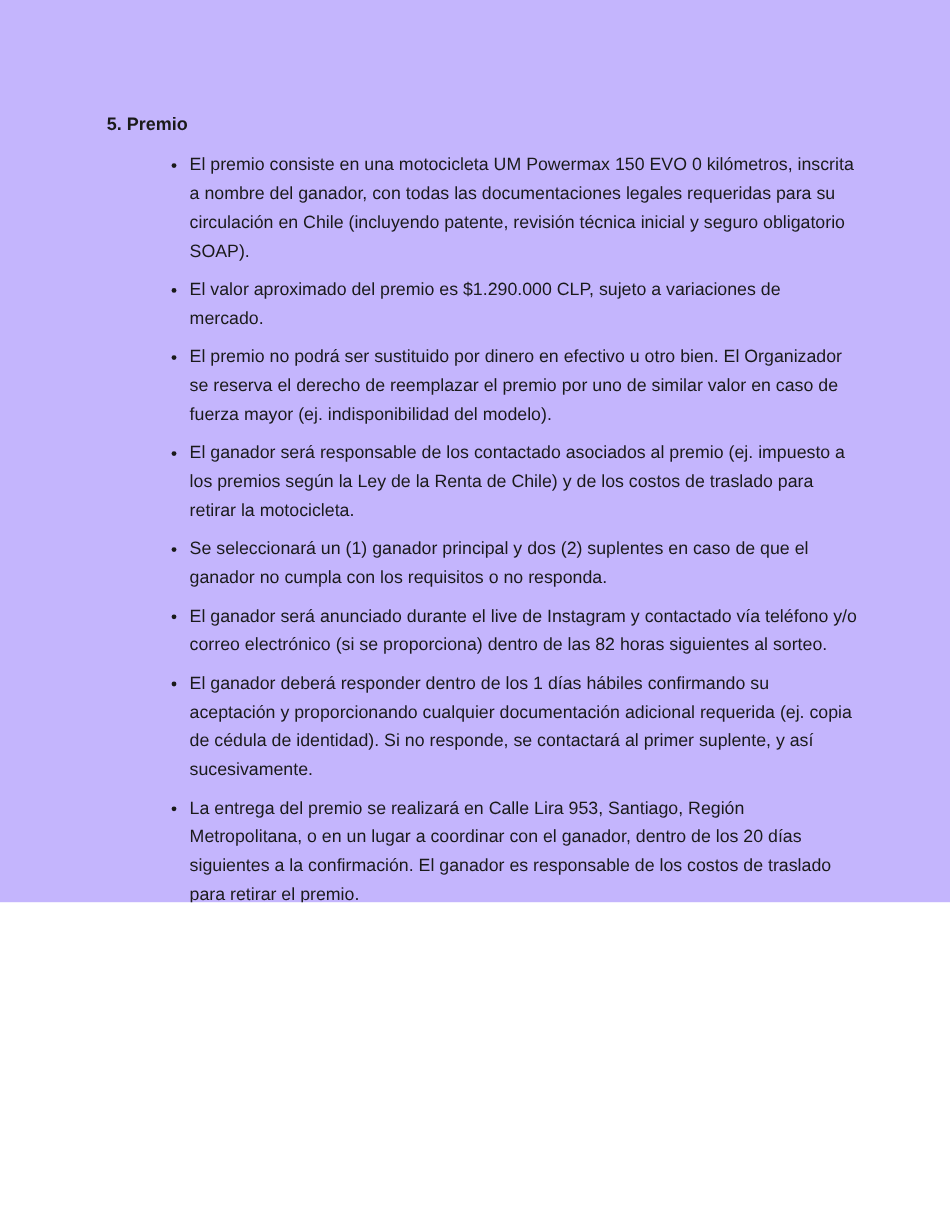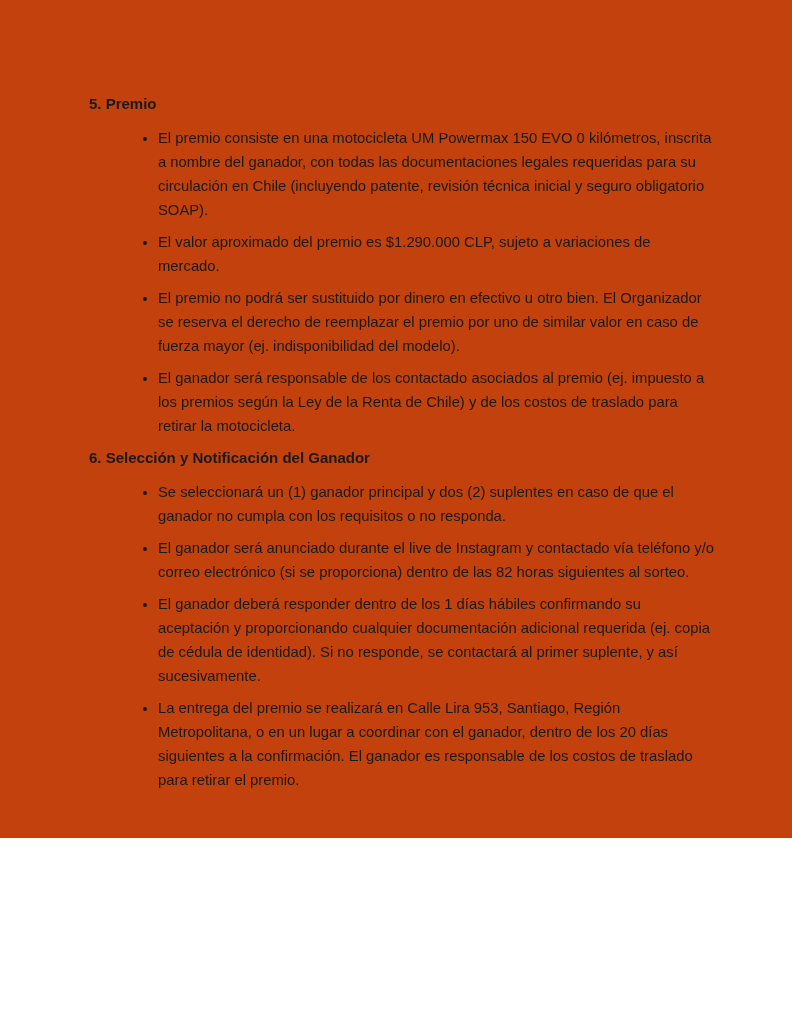--- a/index.html
+++ b/index.html
@@ -4,23 +4,23 @@
 <title>Documento</title>
 <style>
   html, body {
     margin: 0;
     padding: 0;
     background: #ffffff;
   }
   .page {
     position: relative;
     width: 792px;
-    height: 838px;
+    height: 752px;
     box-sizing: border-box;
-    background: #c2410c;
+    background: #c4b5fd;
     padding: 86px 64px 0 89px;
     font-family: "Liberation Sans", "DejaVu Sans", sans-serif;
     color: #1a1a1a;
     overflow: hidden;
   }
   .section-heading {
     font-size: 15px;
     font-weight: bold;
     line-height: 24px;
     margin: 6px 0 10px 0;
@@ -49,21 +49,20 @@
 
   <h2 class="section-heading">5. Premio</h2>
 
   <ul class="bullet-list">
     <li>El premio consiste en una motocicleta UM Powermax 150 EVO 0 kilómetros, inscrita a nombre del ganador, con todas las documentaciones legales requeridas para su circulación en Chile (incluyendo patente, revisión técnica inicial y seguro obligatorio SOAP).</li>
     <li>El valor aproximado del premio es $1.290.000 CLP, sujeto a variaciones de mercado.</li>
     <li>El premio no podrá ser sustituido por dinero en efectivo u otro bien. El Organizador se reserva el derecho de reemplazar el premio por uno de similar valor en caso de fuerza mayor (ej. indisponibilidad del modelo).</li>
     <li>El ganador será responsable de los contactado asociados al premio (ej. impuesto a los premios según la Ley de la Renta de Chile) y de los costos de traslado para retirar la motocicleta.</li>
   </ul>
 
-  <h2 class="section-heading">6. Selección y Notificación del Ganador</h2>
 
   <ul class="bullet-list">
     <li>Se seleccionará un (1) ganador principal y dos (2) suplentes en caso de que el ganador no cumpla con los requisitos o no responda.</li>
     <li>El ganador será anunciado durante el live de Instagram y contactado vía teléfono y/o correo electrónico (si se proporciona) dentro de las 82 horas siguientes al sorteo.</li>
     <li>El ganador deberá responder dentro de los 1 días hábiles confirmando su aceptación y proporcionando cualquier documentación adicional requerida (ej. copia de cédula de identidad). Si no responde, se contactará al primer suplente, y así sucesivamente.</li>
     <li>La entrega del premio se realizará en Calle Lira 953, Santiago, Región Metropolitana, o en un lugar a coordinar con el ganador, dentro de los 20 días siguientes a la confirmación. El ganador es responsable de los costos de traslado para retirar el premio.</li>
   </ul>
 
 </div>
 

